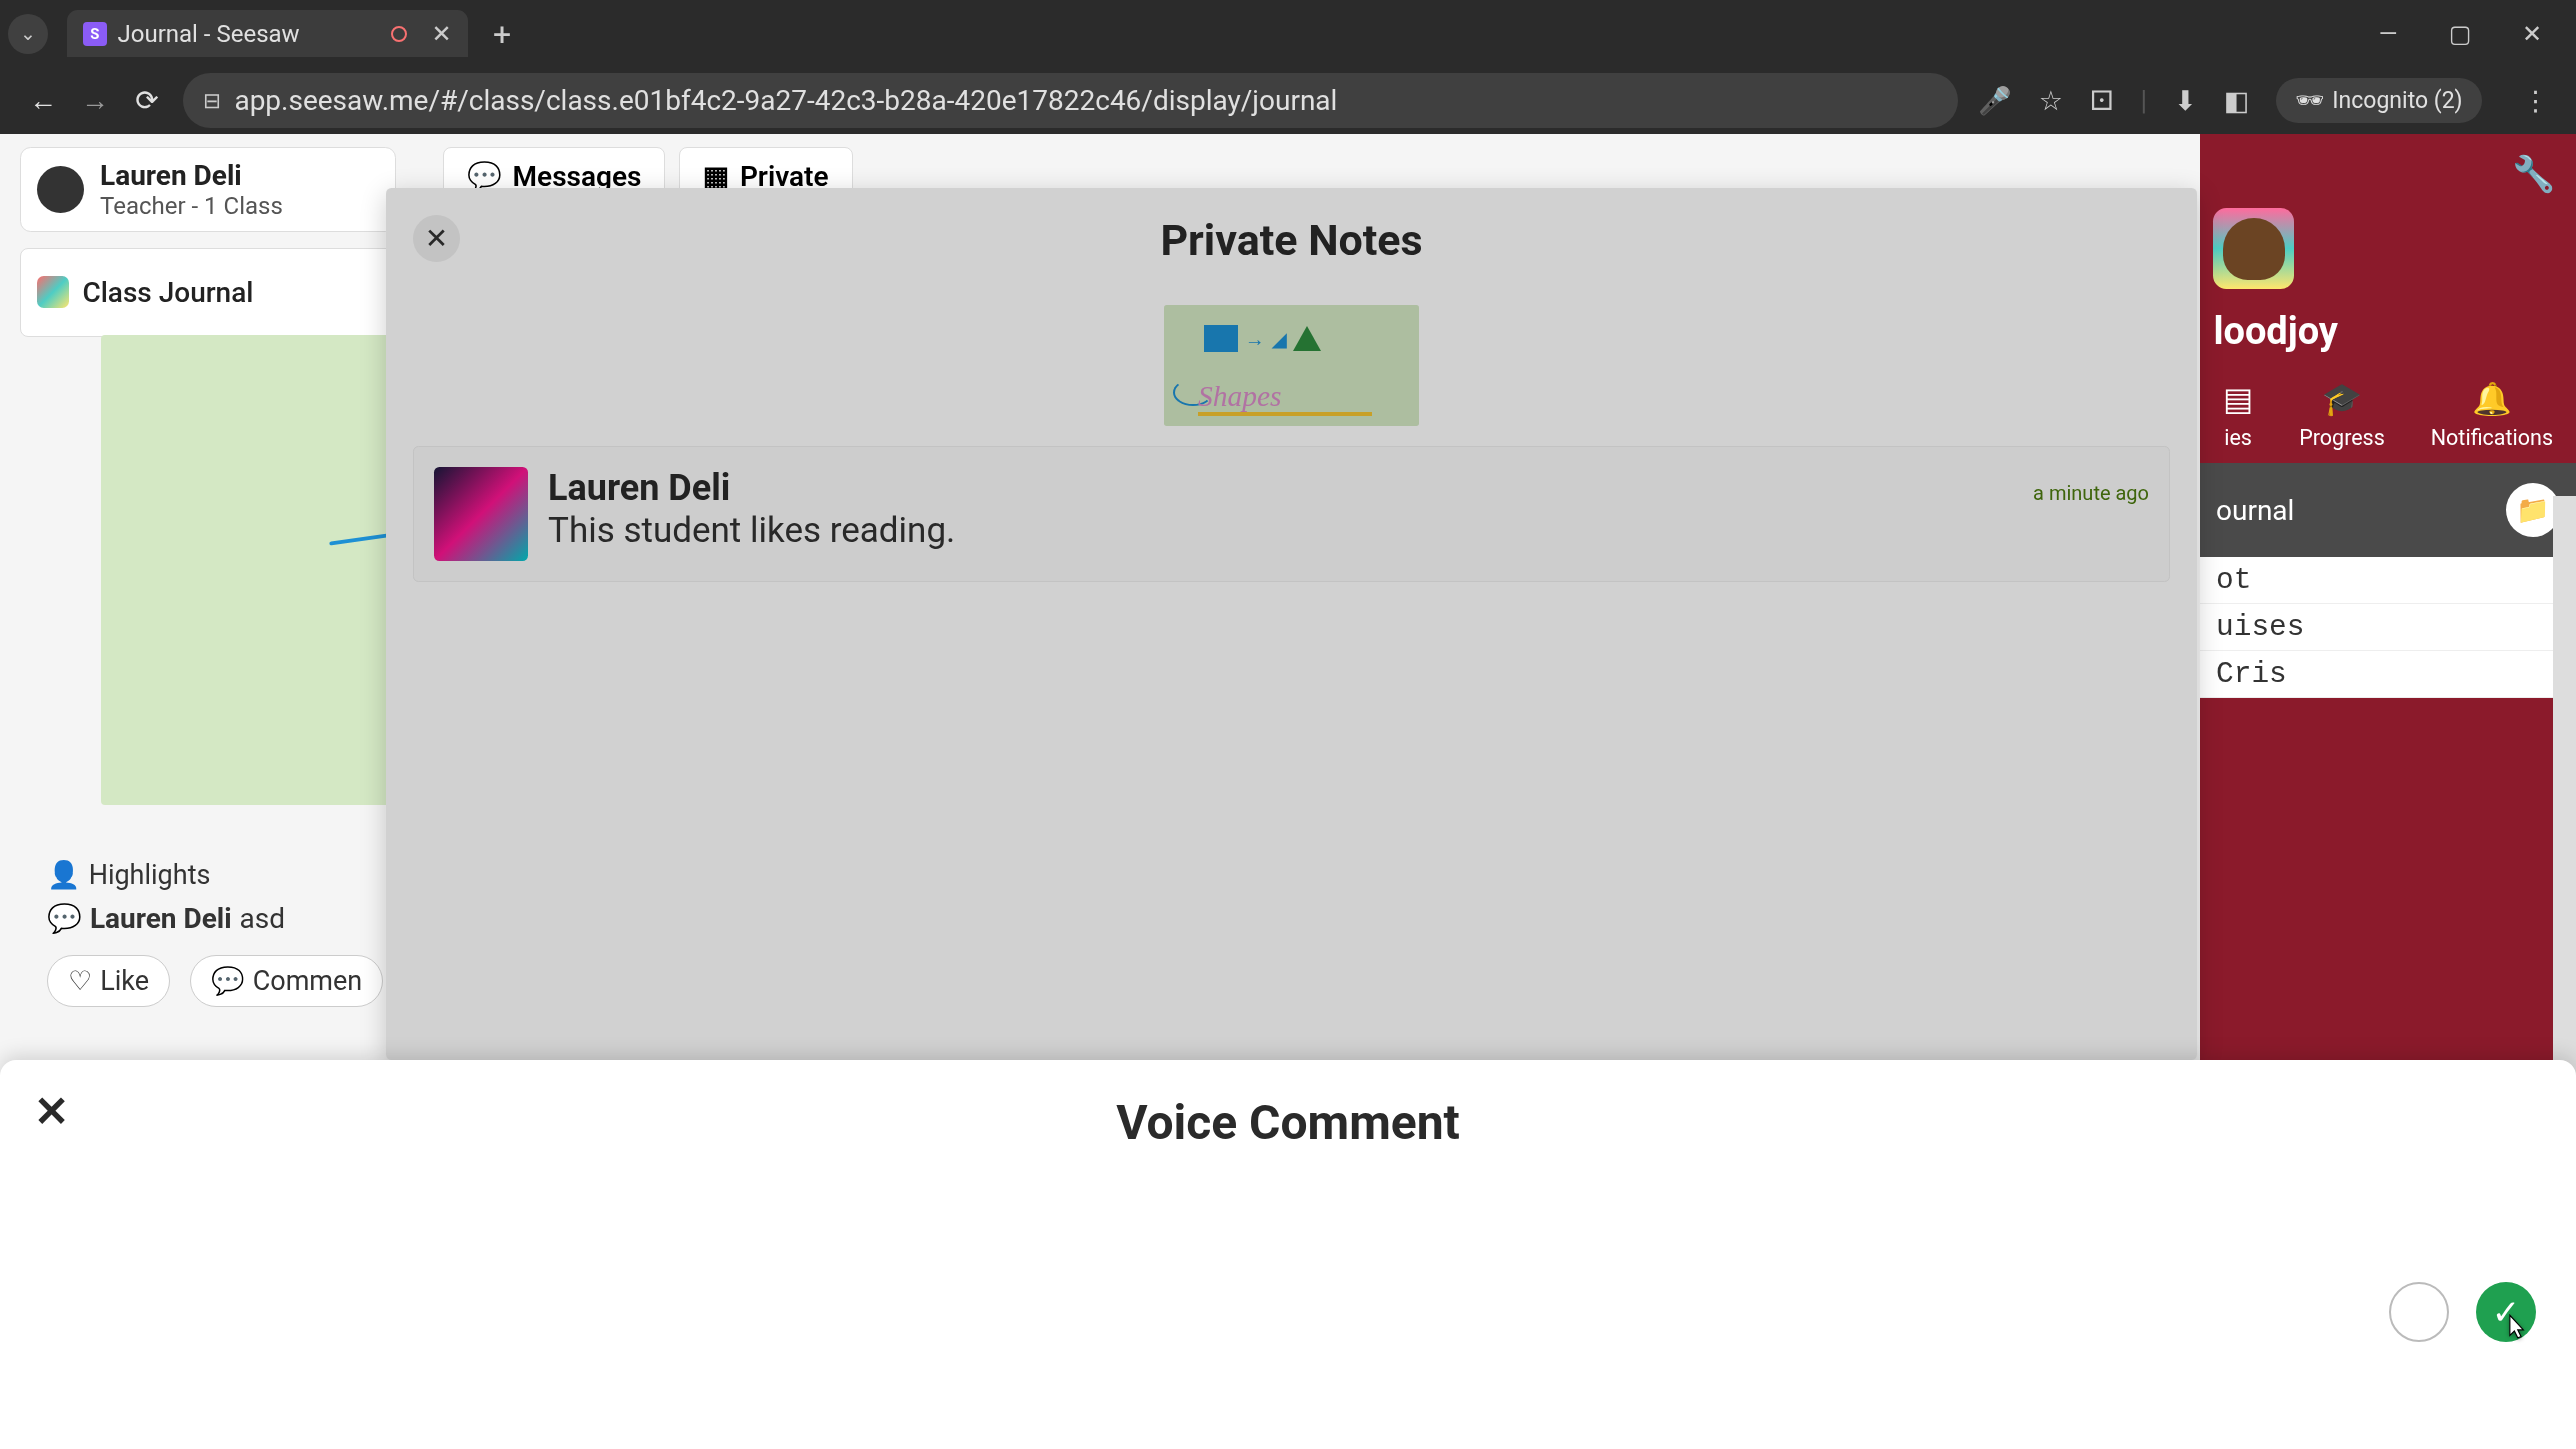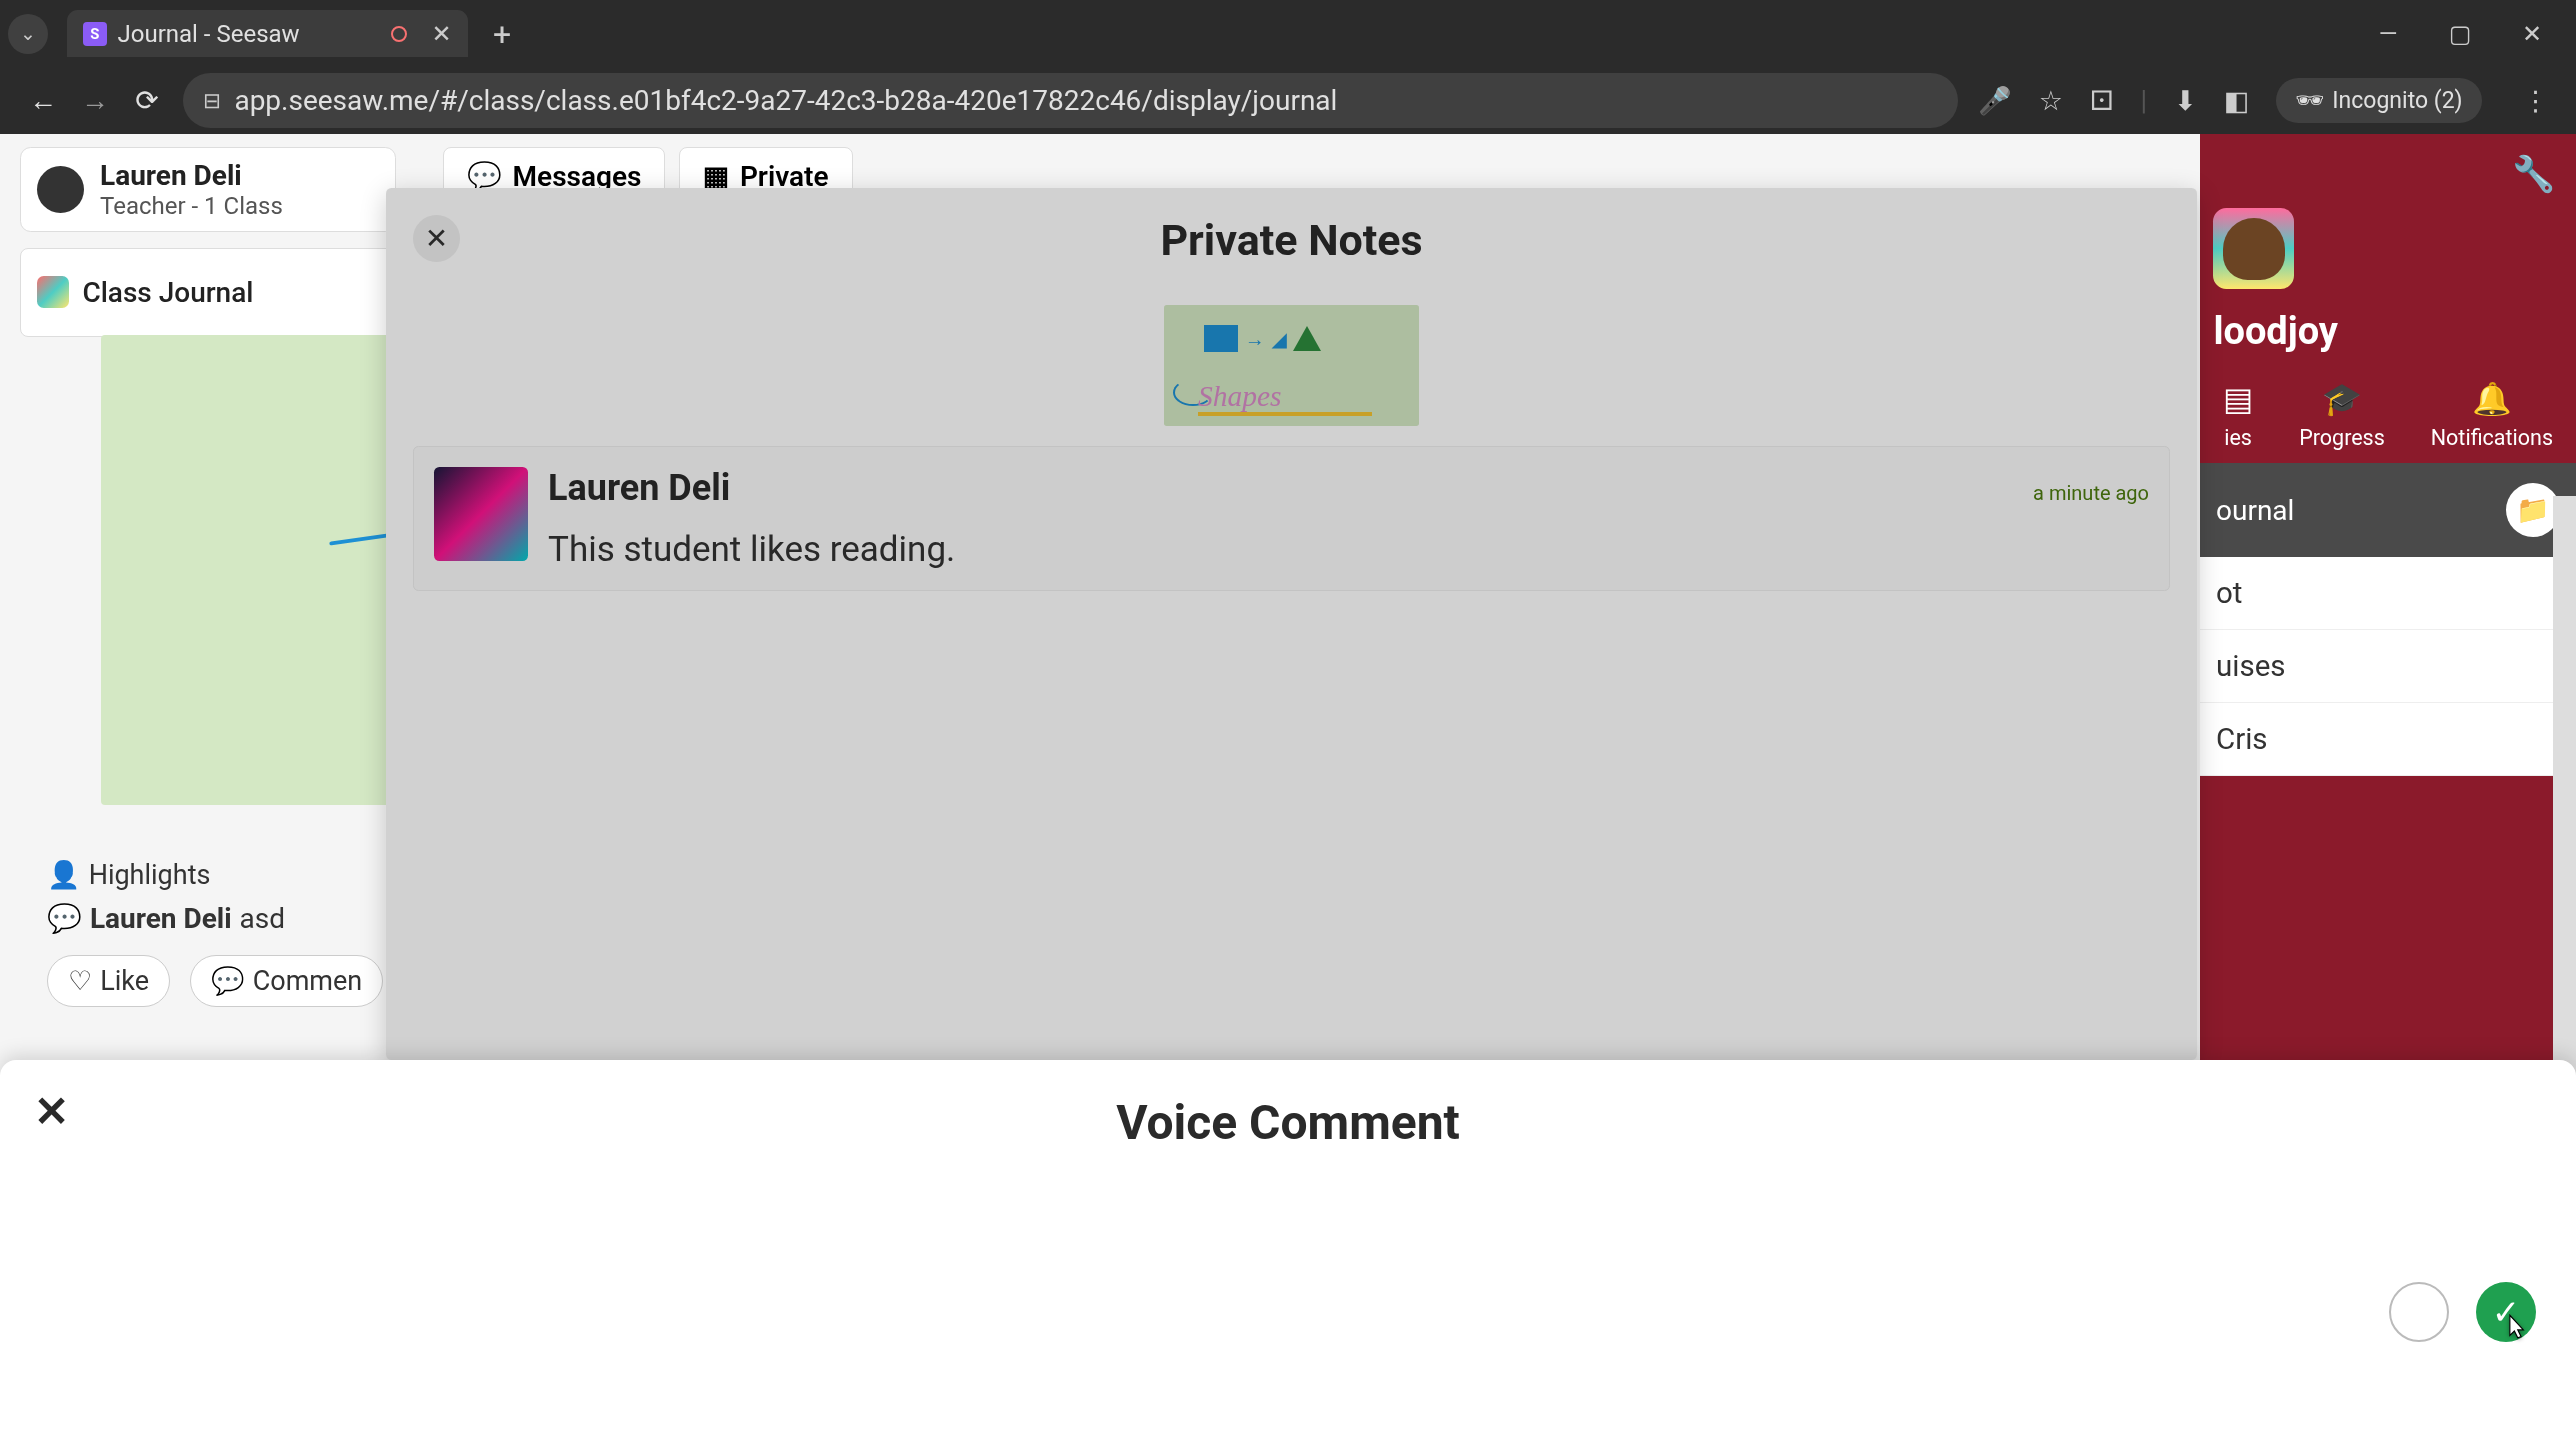--- a/index.html
+++ b/index.html
@@ -62,21 +62,21 @@
 .wrench { color: #fff; font-size: 35px; }
 .rp-avatar { width: 81px; height: 81px; border-radius: 13.4px; background: linear-gradient(180deg,#ff6b9d,#4ecdc4,#ffe66d); margin: 13.4px 0 0 13.4px; position: relative; }
 .rp-avatar::after { content: ""; position: absolute; inset: 9.4px; background: #6b4423; border-radius: 50% 50% 40% 40%; }
 .rp-class { color: #fff; font-size: 38px; font-weight: 700; margin: 20px 0 0 13.4px; }
 .rp-nav { display: flex; justify-content: space-around; margin-top: 27px; color: #fff; }
 .rp-nav-item { display: flex; flex-direction: column; align-items: center; gap: 6.7px; font-size: 21.5px; }
 .rp-nav-icon { font-size: 32px; }
 .rp-journal { background: #4a4a4a; color: #fff; padding: 20px 16px; margin-top: 13.4px; display: flex; justify-content: space-between; align-items: center; font-size: 28px; }
 .folder-btn { width: 54px; height: 54px; background: #fff; border-radius: 50%; display: flex; align-items: center; justify-content: center; font-size: 27px; color: #333; }
 .rp-list { background: #fff; }
-.rp-list-item { padding: 19px 16px; font-size: 29.5px; color: #333; border-bottom: 0.7px solid #eee; }
+.rp-list-item { padding: 6px 16px; font-size: 29.5px; color: #333; border-bottom: 0.7px solid #eee; font-family: Liberation Mono, monospace; }
 .scroll-hint { position: absolute; right: 0; top: 362px; width: 23px; height: 805px; background: #ddd; }
 
 
 .modal { position: absolute; left: 386px; top: 54px; width: 1811px; height: 872px; background: #fff; border-radius: 5.4px; box-shadow: 0 6.7px 27px rgba(0,0,0,0.2); overflow: hidden; }
 .modal-dim { position: absolute; inset: 0; background: rgba(0,0,0,0.18); pointer-events: none; z-index: 5; }
 .modal-head { position: relative; padding: 27px 0; text-align: center; }
 .modal-close { position: absolute; left: 27px; top: 27px; width: 47px; height: 47px; border-radius: 50%; background: #eee; display: flex; align-items: center; justify-content: center; font-size: 28px; color: #333; }
 .modal-title { font-size: 43px; font-weight: 700; color: #2a2a2a; }
 .thumb { width: 255px; height: 121px; background: #d4e8c4; margin: 13.4px auto 20px; position: relative; border-radius: 2.7px; }
 .thumb-shapes { position: absolute; left: 40px; top: 20px; display: flex; gap: 6.7px; align-items: center; }
@@ -86,21 +86,21 @@
 .thumb-text { position: absolute; bottom: 13.4px; left: 34px; color: #d88bc7; font-size: 29.5px; font-style: italic; font-family: cursive; }
 .thumb-under { position: absolute; bottom: 10.7px; left: 34px; width: 174px; height: 4px; background: #f4c430; }
 .squig { position: absolute; left: 9.4px; bottom: 20px; width: 40px; height: 27px; border: 2.7px solid #1e90d4; border-radius: 50%; border-right-color: transparent; border-top-color: transparent; }
 .banner { background: #6b3fa0; color: #fff; text-align: center; padding: 19px; font-size: 29.5px; font-weight: 500; margin: 0 27px; }
 .note-card { margin: 13.4px 27px; background: #fafafa; border: 1.3px solid #eee; border-radius: 5.4px; padding: 20px; display: flex; gap: 20px; }
 .note-av { width: 94px; height: 94px; border-radius: 5.4px; background: linear-gradient(135deg,#1a1a40,#ff1493,#00ced1); flex-shrink: 0; }
 .note-body { flex: 1; }
 .note-head { display: flex; justify-content: space-between; align-items: baseline; }
 .note-author { font-size: 36px; font-weight: 700; color: #2a2a2a; }
 .note-time { font-size: 20px; color: #4d7c0f; }
-.note-text { font-size: 35px; color: #333; margin-top: 20px; }
+.note-text { font-size: 35px; color: #333; margin-top: 1px; }
 
 
 .sheet { position: absolute; left: 0; bottom: 0; width: 100%; height: 389px; background: #fff; border-radius: 16px 16px 0 0; box-shadow: 0 -4px 20px rgba(0,0,0,0.15); }
 .sheet-close { position: absolute; left: 34px; top: 27px; font-size: 42px; font-weight: 700; color: #2a2a2a; }
 .sheet-title { text-align: center; font-size: 48px; font-weight: 700; color: #2a2a2a; padding-top: 34px; }
 .sheet-ctrls { position: absolute; right: 40px; bottom: 107px; display: flex; gap: 27px; align-items: center; }
 .rec-btn { width: 60px; height: 60px; border-radius: 50%; border: 2.7px solid #bbb; background: #fff; }
 .ok-btn { width: 60px; height: 60px; border-radius: 50%; background: #1fa050; display: flex; align-items: center; justify-content: center; color: #fff; font-size: 34px; position: relative; }
 .cursor { position: absolute; width: 27px; height: 27px; pointer-events: none; }
 .cursor svg { width: 100%; height: 100%; filter: drop-shadow(0 1.3px 2px rgba(0,0,0,0.4)); }

